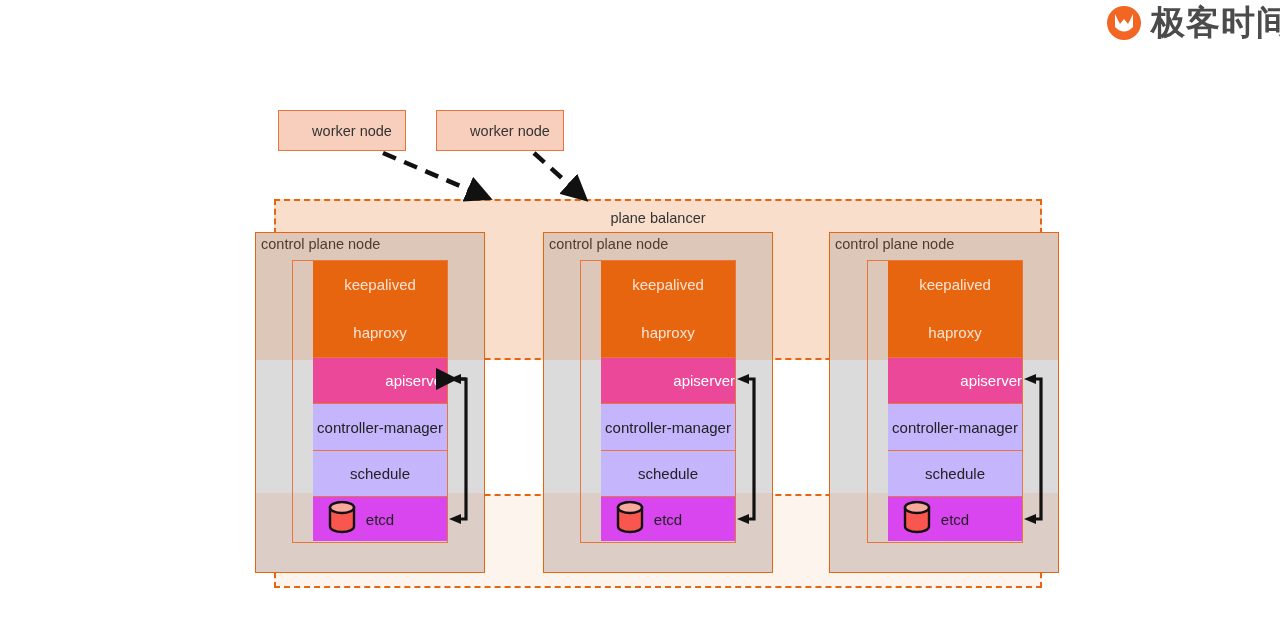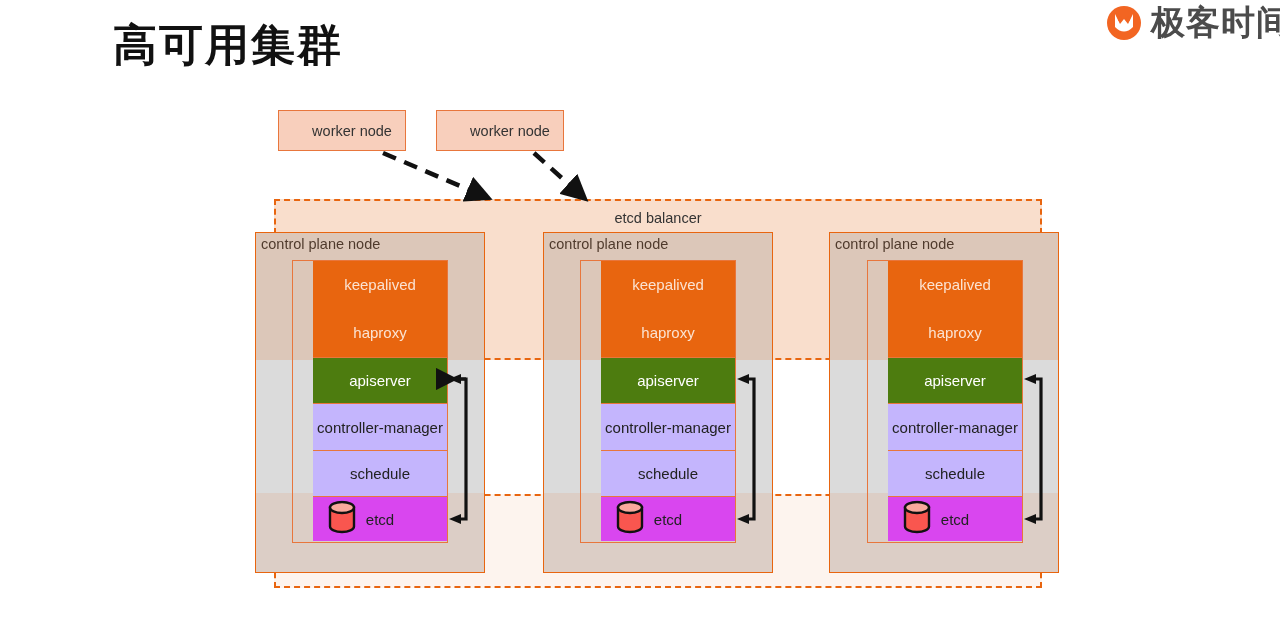--- a/index.html
+++ b/index.html
@@ -69,21 +69,21 @@
     pointer-events:none; z-index:3;
   }
 
   
   .stack { position:absolute; z-index:5; border:1.5px solid #E8763C; }
   .srow {
     display:flex; align-items:center; justify-content:center;
     font-size:15px; position:relative;
   }
   .srow.head   { background:#E8650F; color:#FBE3D2; }
-  .srow.api    { background:#4d7c0f; color:#ffffff; border-top:1.5px solid #E8763C; }
+  .srow.api    { background:#ec4899; color:#ffffff; border-top:1.5px solid #E8763C;justify-content:flex-end; }
   .srow.plain  { background:#c4b5fd; color:#222; border-top:1.5px solid #E8763C; }
   .srow.etcd   { background:#d946ef; color:#222; border-top:1.5px solid #E8763C; }
   .etcd-ico { position:absolute; left:14px; top:50%; transform:translateY(-50%); }
 
   
   .etcd-region {
     border:2px dashed #E8650F;
     background:rgba(232,101,15,0.07);
     z-index:1;
   }
@@ -104,31 +104,30 @@
       <svg width="36" height="36" viewBox="0 0 36 36">
         <circle cx="18" cy="18" r="17" fill="#F26522"></circle>
         <path d="M9 9 L14 19 L18 14 L22 19 L27 9 L27 22 Q18 31 9 22 Z" fill="#ffffff"></path>
         <circle cx="14" cy="14" r="2.2" fill="#F26522"></circle>
         <circle cx="22" cy="14" r="2.2" fill="#F26522"></circle>
       </svg>
     </div>
     <div class="brand-text">极客时间</div>
   </div>
 
-  <div class="page-title">高可用集群</div>
 
   <div class="abox worker" style="left:278px; top:110px; width:128px; height:41px;">
     <span>worker node</span>
   </div>
   <div class="abox worker" style="left:436px; top:110px; width:128px; height:41px;">
     <span>worker node</span>
   </div>
 
   <div class="abox lb-region" style="left:274px; top:199px; width:768px; height:161px;">
-    <div class="lb-label">etcd balancer</div>
+    <div class="lb-label">plane balancer</div>
   </div>
 
   <div class="abox etcd-region" style="left:274px; top:494px; width:768px; height:94px;"></div>
 
   <div class="abox cpn" style="left:255px; top:232px; width:230px; height:341px;">
     <div class="lb-veil" style="height:127px;"></div>
     <div class="etcd-veil" style="height:79px;"></div>
     <div class="cpn-label">control plane node</div>
   </div>
   <div class="abox stack" style="left:292px; top:260px; width:156px; height:283px;">

